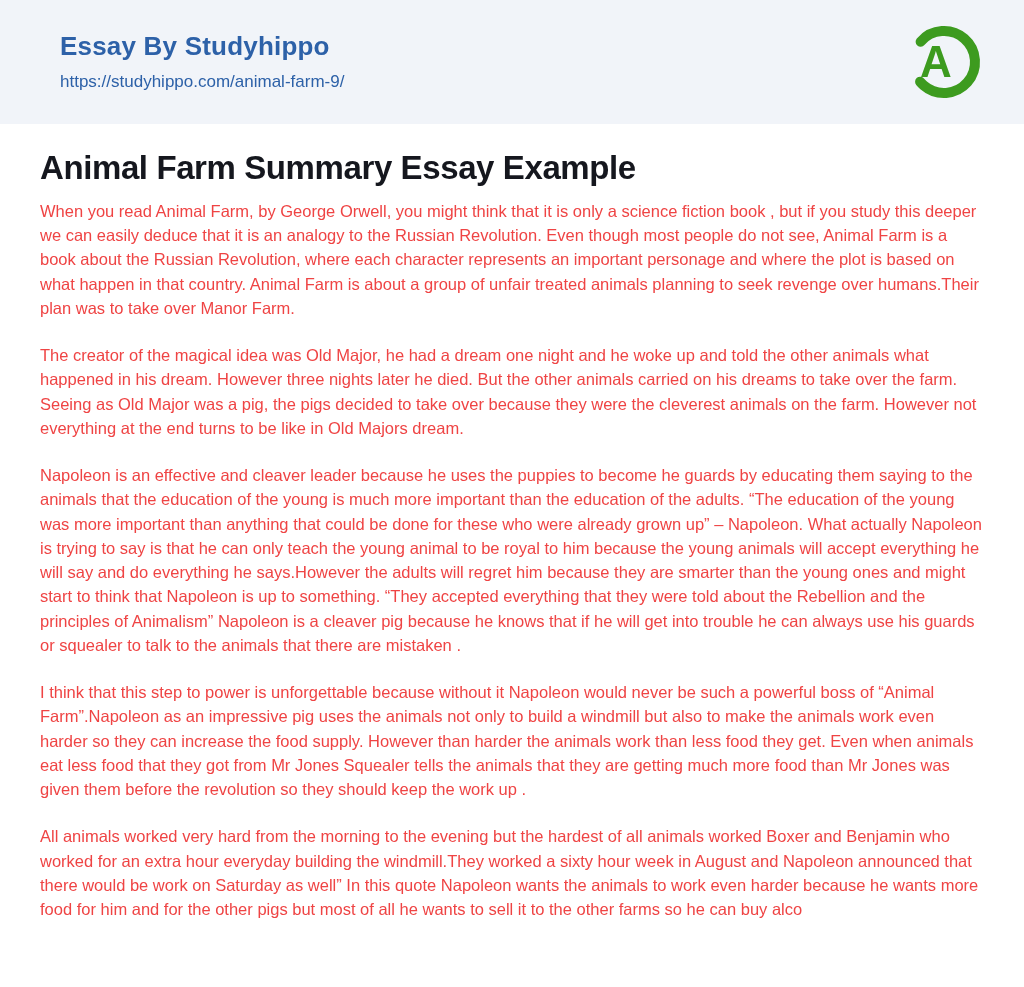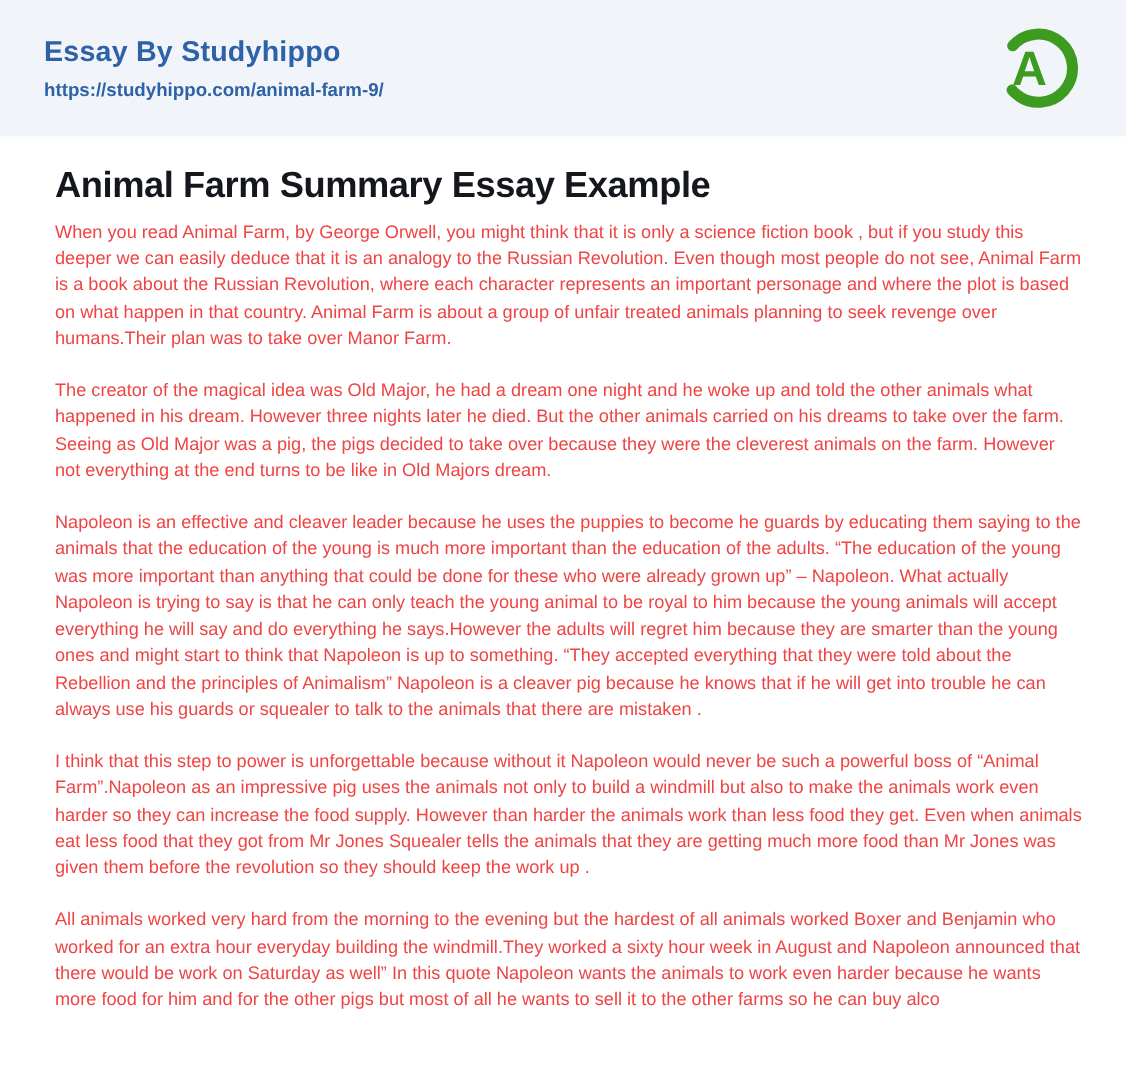--- a/index.html
+++ b/index.html
@@ -13,51 +13,51 @@
     height: 987px;
     margin: 0 auto;
     background: #ffffff;
     overflow: hidden;
     box-sizing: border-box;
   }
   .site-header {
     background: #f1f4f9;
     height: 124px;
     box-sizing: border-box;
-    padding: 0 38px 0 40px;
+    padding: 0 38px 0 60px;
     display: flex;
     align-items: center;
     justify-content: space-between;
   }
   .header-left {
     display: flex;
     flex-direction: column;
   }
   .site-title {
     color: #2d61a8;
     font-size: 26px;
     font-weight: bold;
     letter-spacing: 0.2px;
     line-height: 1.1;
     margin-bottom: 13px;
   }
   .site-url {
     color: #2d61a8;
     font-size: 17px;
-    font-weight: bold;
+    font-weight: normal;
     text-decoration: none;
     line-height: 1.1;
   }
   .logo {
     width: 84px;
     height: 84px;
     flex: 0 0 auto;
   }
   .content {
-    padding: 25px 40px 0 50px;
+    padding: 25px 40px 0 40px;
     box-sizing: border-box;
   }
   .essay-title {
     margin: 0 0 12px 0;
     font-size: 33px;
     line-height: 1.15;
     font-weight: bold;
     letter-spacing: -0.4px;
     color: #15171e;
   }

